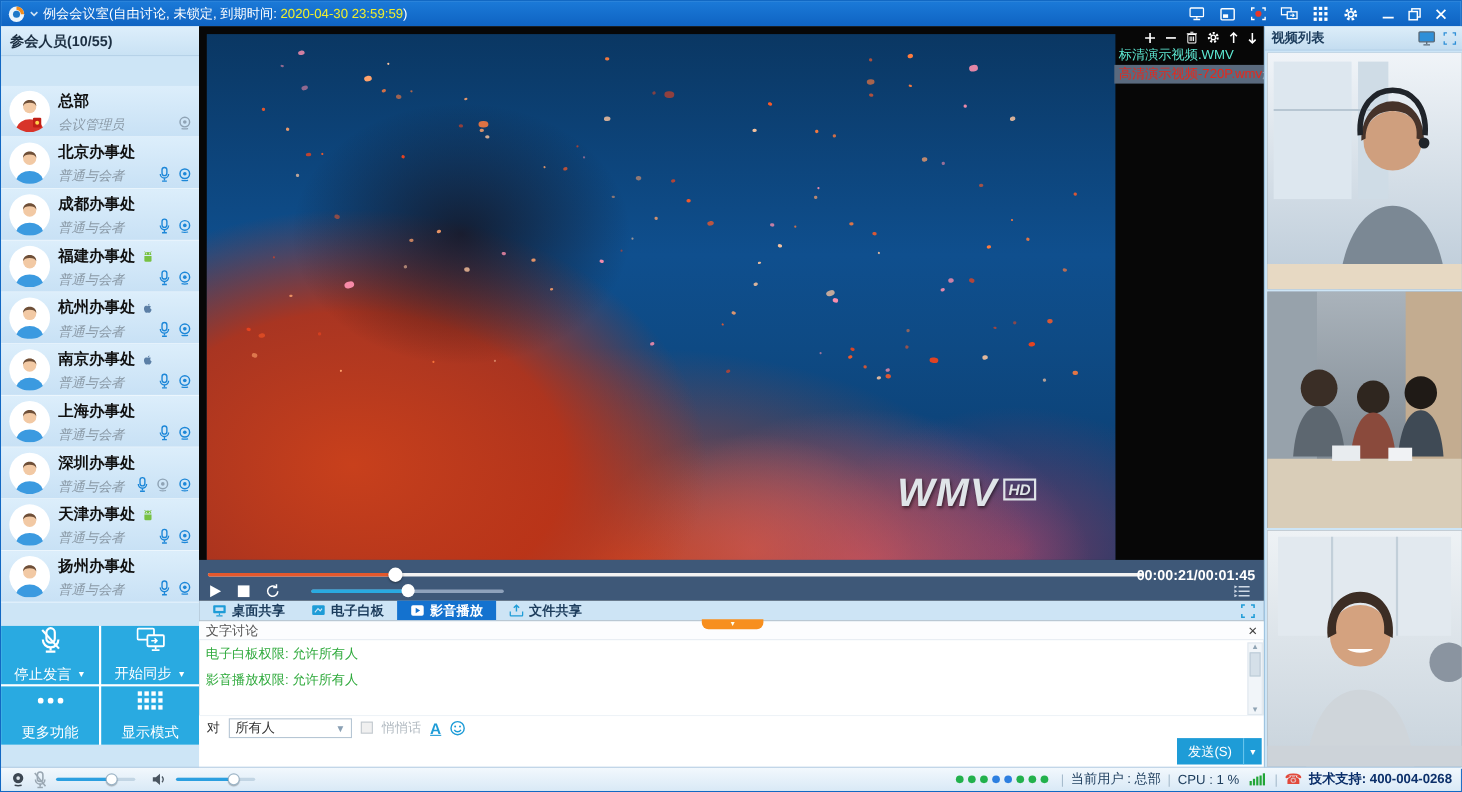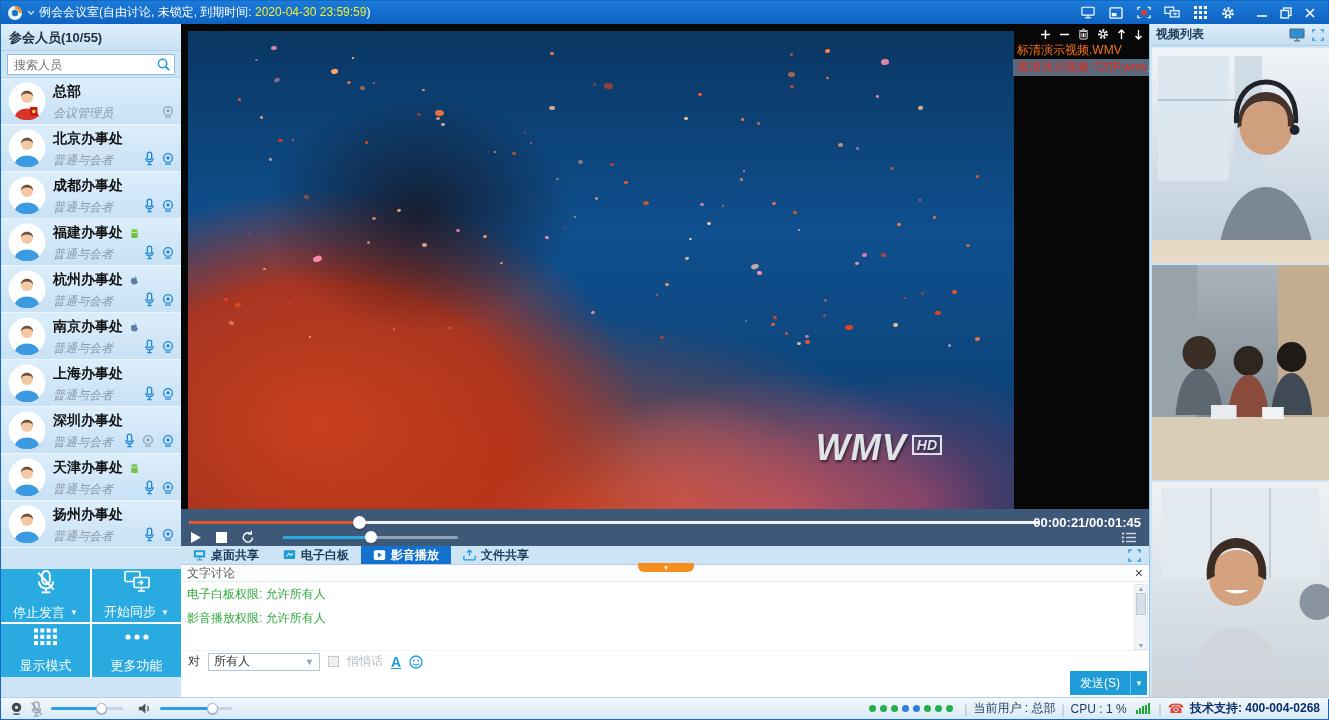--- a/index.html
+++ b/index.html
@@ -48,21 +48,21 @@
     radial-gradient(210px 150px at 60% 98%, rgba(240,150,170,.55), rgba(240,150,170,0) 70%),
     linear-gradient(180deg,#0a3763 0%,#0f4f8e 42%,#0e4a84 60%,#0b3a6a 100%);}
   #fish{position:absolute;inset:0;}
   .wmv{position:absolute;right:72px;bottom:40px;color:#dfe4e8;font-style:italic;font-weight:bold;text-shadow:1px 2px 3px rgba(0,0,0,.55);}
   .wmv-t{font-size:36px;letter-spacing:1px;}
   .wmv-hd{display:inline-block;margin-left:5px;font-size:14px;border:2px solid #dfe4e8;padding:0 3px;vertical-align:10px;font-style:italic;}
 
   .playlist{position:absolute;right:0;top:2px;width:136px;}
   .pl-toolbar{display:flex;justify-content:flex-end;align-items:center;gap:8px;height:16px;padding-right:6px;color:#eef2f6;}
   .pl-toolbar span{display:inline-flex;cursor:pointer;font-size:11px;line-height:1;}
-  .pl-item{height:17px;line-height:17px;font-size:12px;color:#f97316;padding:0 4px;white-space:nowrap;display:flex;cursor:pointer;}
+  .pl-item{height:17px;line-height:17px;font-size:12px;color:#5eead4;padding:0 4px;white-space:nowrap;display:flex;cursor:pointer;}
   .pl-item.sel{background:#5a6a7e;color:#e8281c;}
   .pl-del{margin-left:auto;color:#97a4b3;}
 
   
   .player-bar{position:absolute;left:0;top:485px;width:968px;height:37px;background:#3e5878;}
   .progress{position:absolute;left:8px;top:12px;width:850px;height:3px;background:#f2f2f2;border-radius:2px;cursor:pointer;}
   .p-fill{position:absolute;left:0;top:0;height:3px;background:#e5582c;border-radius:2px;}
   .p-thumb{position:absolute;top:-5px;width:13px;height:13px;background:#fff;border-radius:50%;box-shadow:0 1px 2px rgba(0,0,0,.4);cursor:pointer;}
   .time{position:absolute;right:8px;top:6px;color:#fff;font-weight:bold;font-size:13px;}
   .pc-row{position:absolute;left:9px;top:20px;display:flex;align-items:center;height:16px;}
@@ -207,27 +207,20 @@
       <span class="tbi">
           <svg width="12" height="12" viewBox="0 0 12 12">
             <path d="M2 2l8 8M10 2l-8 8" stroke="#fff" stroke-width="1.6"></path>
           </svg>
         </span>
     </span>
   </div>
 
   <div class="sidebar">
     <div class="sb-header">参会人员(10/55)</div>
-    <div class="sb-search">
-      <input class="search-input" placeholder="搜索人员" style="">
-      <span class="search-ic"><svg width="15" height="15" viewBox="0 0 16 16">
-            <circle cx="7" cy="7" r="4.5" fill="none" stroke="#1e9cd7" stroke-width="1.6"></circle>
-            <line x1="10.5" y1="10.5" x2="14" y2="14" stroke="#1e9cd7" stroke-width="1.8"></line>
-          </svg></span>
-    </div>
     <div id="plist">
         <div class="p-row">
           <span class="avatar"><svg width="38" height="38" viewBox="0 0 38 38">
               <circle cx="19" cy="19" r="18.5" fill="#fff"></circle>
               <circle cx="19" cy="15" r="6" fill="#f2c9a4"></circle>
               <path d="M19 8.8c-3.6 0-6.2 2.4-6 5.8 1-2.3 2.6-3.1 6-3.1s5 .8 6 3.1c.2-3.4-2.4-5.8-6-5.8z" fill="#6e4f38"></path>
               <path d="M7 34a12.2 9.2 0 0 1 24 0 19 19 0 0 1-24 0z" fill="#d8342a"></path>
               <rect x="22" y="25" width="7.5" height="9" rx="1" fill="#c01f16"></rect>
               <circle cx="25.8" cy="29.5" r="1.8" fill="#ffd24d"></circle>
             </svg></span>
@@ -584,20 +577,30 @@
         <span><svg width="26" height="23" viewBox="0 0 26 22">
               <rect x="1" y="1" width="15" height="10" rx="1" fill="none" stroke="#fff" stroke-width="1.6"></rect>
               <rect x="10" y="7" width="15" height="10" rx="1" fill="#29aae1" stroke="#fff" stroke-width="1.6"></rect>
               <line x1="17.5" y1="17" x2="17.5" y2="19.5" stroke="#fff" stroke-width="1.6"></line>
               <line x1="14" y1="20.5" x2="21" y2="20.5" stroke="#fff" stroke-width="1.6"></line>
               <path d="M13.5 12h5m-2-2.2 2.2 2.2-2.2 2.2" fill="none" stroke="#fff" stroke-width="1.4"></path>
             </svg></span>
         <span class="act-label">
             <span>开始同步</span>
             <span class="caret">▼</span>
+          </span>
+      </div>
+      <div class="act-btn">
+        <span><svg width="26" height="20" viewBox="0 0 26 10">
+              <circle cx="4" cy="5" r="2.6" fill="#fff"></circle>
+              <circle cx="13" cy="5" r="2.6" fill="#fff"></circle>
+              <circle cx="22" cy="5" r="2.6" fill="#fff"></circle>
+            </svg></span>
+        <span class="act-label">
+            <span>更多功能</span>
           </span>
       </div>
       <div class="act-btn">
         <span><svg width="23" height="20" viewBox="0 0 23 17">
               <g fill="#fff">
                 <rect width="4" height="4"></rect>
                 <rect x="6.3" width="4" height="4"></rect>
                 <rect x="12.6" width="4" height="4"></rect>
                 <rect x="18.9" width="4" height="4"></rect>
                 <rect y="6.3" width="4" height="4"></rect>
@@ -605,30 +608,20 @@
                 <rect x="12.6" y="6.3" width="4" height="4"></rect>
                 <rect x="18.9" y="6.3" width="4" height="4"></rect>
                 <rect y="12.6" width="4" height="4"></rect>
                 <rect x="6.3" y="12.6" width="4" height="4"></rect>
                 <rect x="12.6" y="12.6" width="4" height="4"></rect>
                 <rect x="18.9" y="12.6" width="4" height="4"></rect>
               </g>
             </svg></span>
         <span class="act-label">
             <span>显示模式</span>
-          </span>
-      </div>
-      <div class="act-btn">
-        <span><svg width="26" height="20" viewBox="0 0 26 10">
-              <circle cx="4" cy="5" r="2.6" fill="#fff"></circle>
-              <circle cx="13" cy="5" r="2.6" fill="#fff"></circle>
-              <circle cx="22" cy="5" r="2.6" fill="#fff"></circle>
-            </svg></span>
-        <span class="act-label">
-            <span>更多功能</span>
           </span>
       </div>
     </div>
   </div>
 
   <div id="main">
     <div class="video-zone">
       <div class="video">
         <div id="fish">
             <i style="position: absolute; left: 29.8991%; top: 16.4753%; width: 8.68306px; height: 5.77568px; border-radius: 50%; background: rgb(255, 123, 61); opacity: 0.864685; transform: rotate(1.30857deg);"></i>

